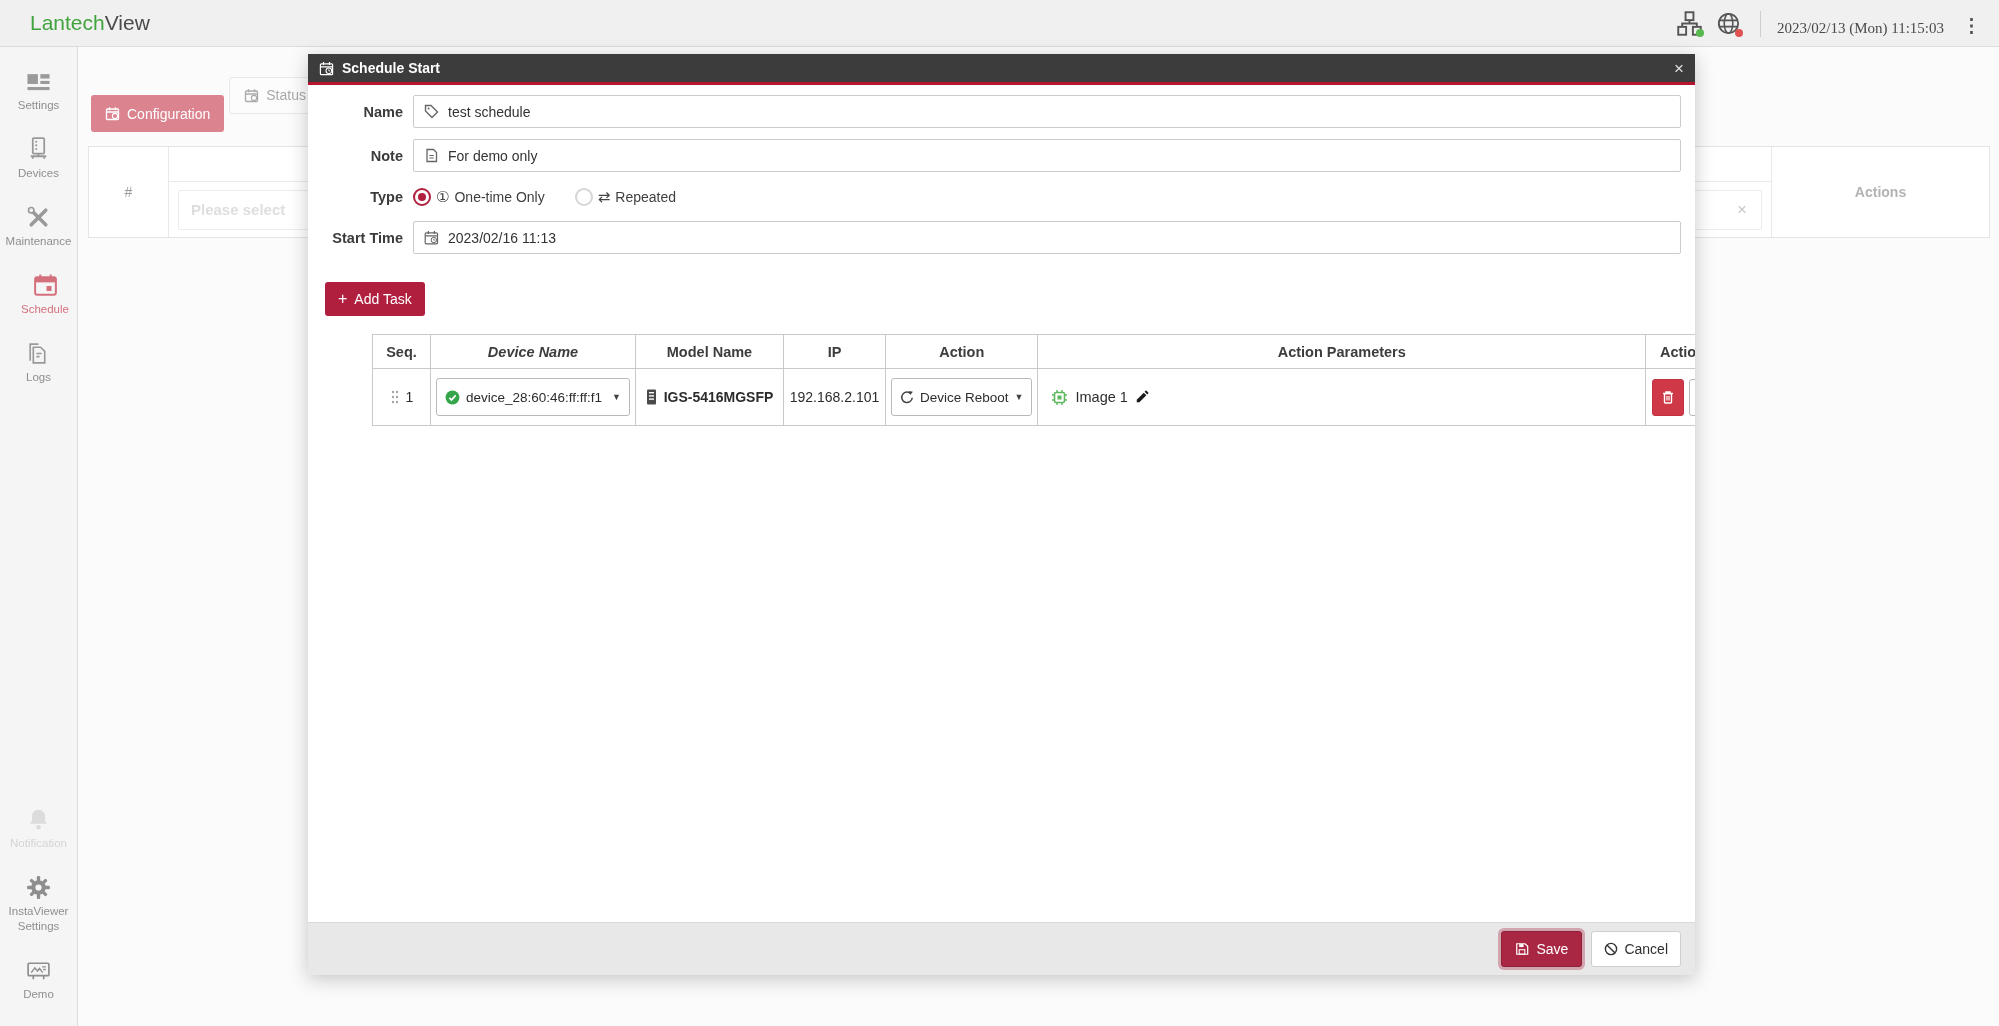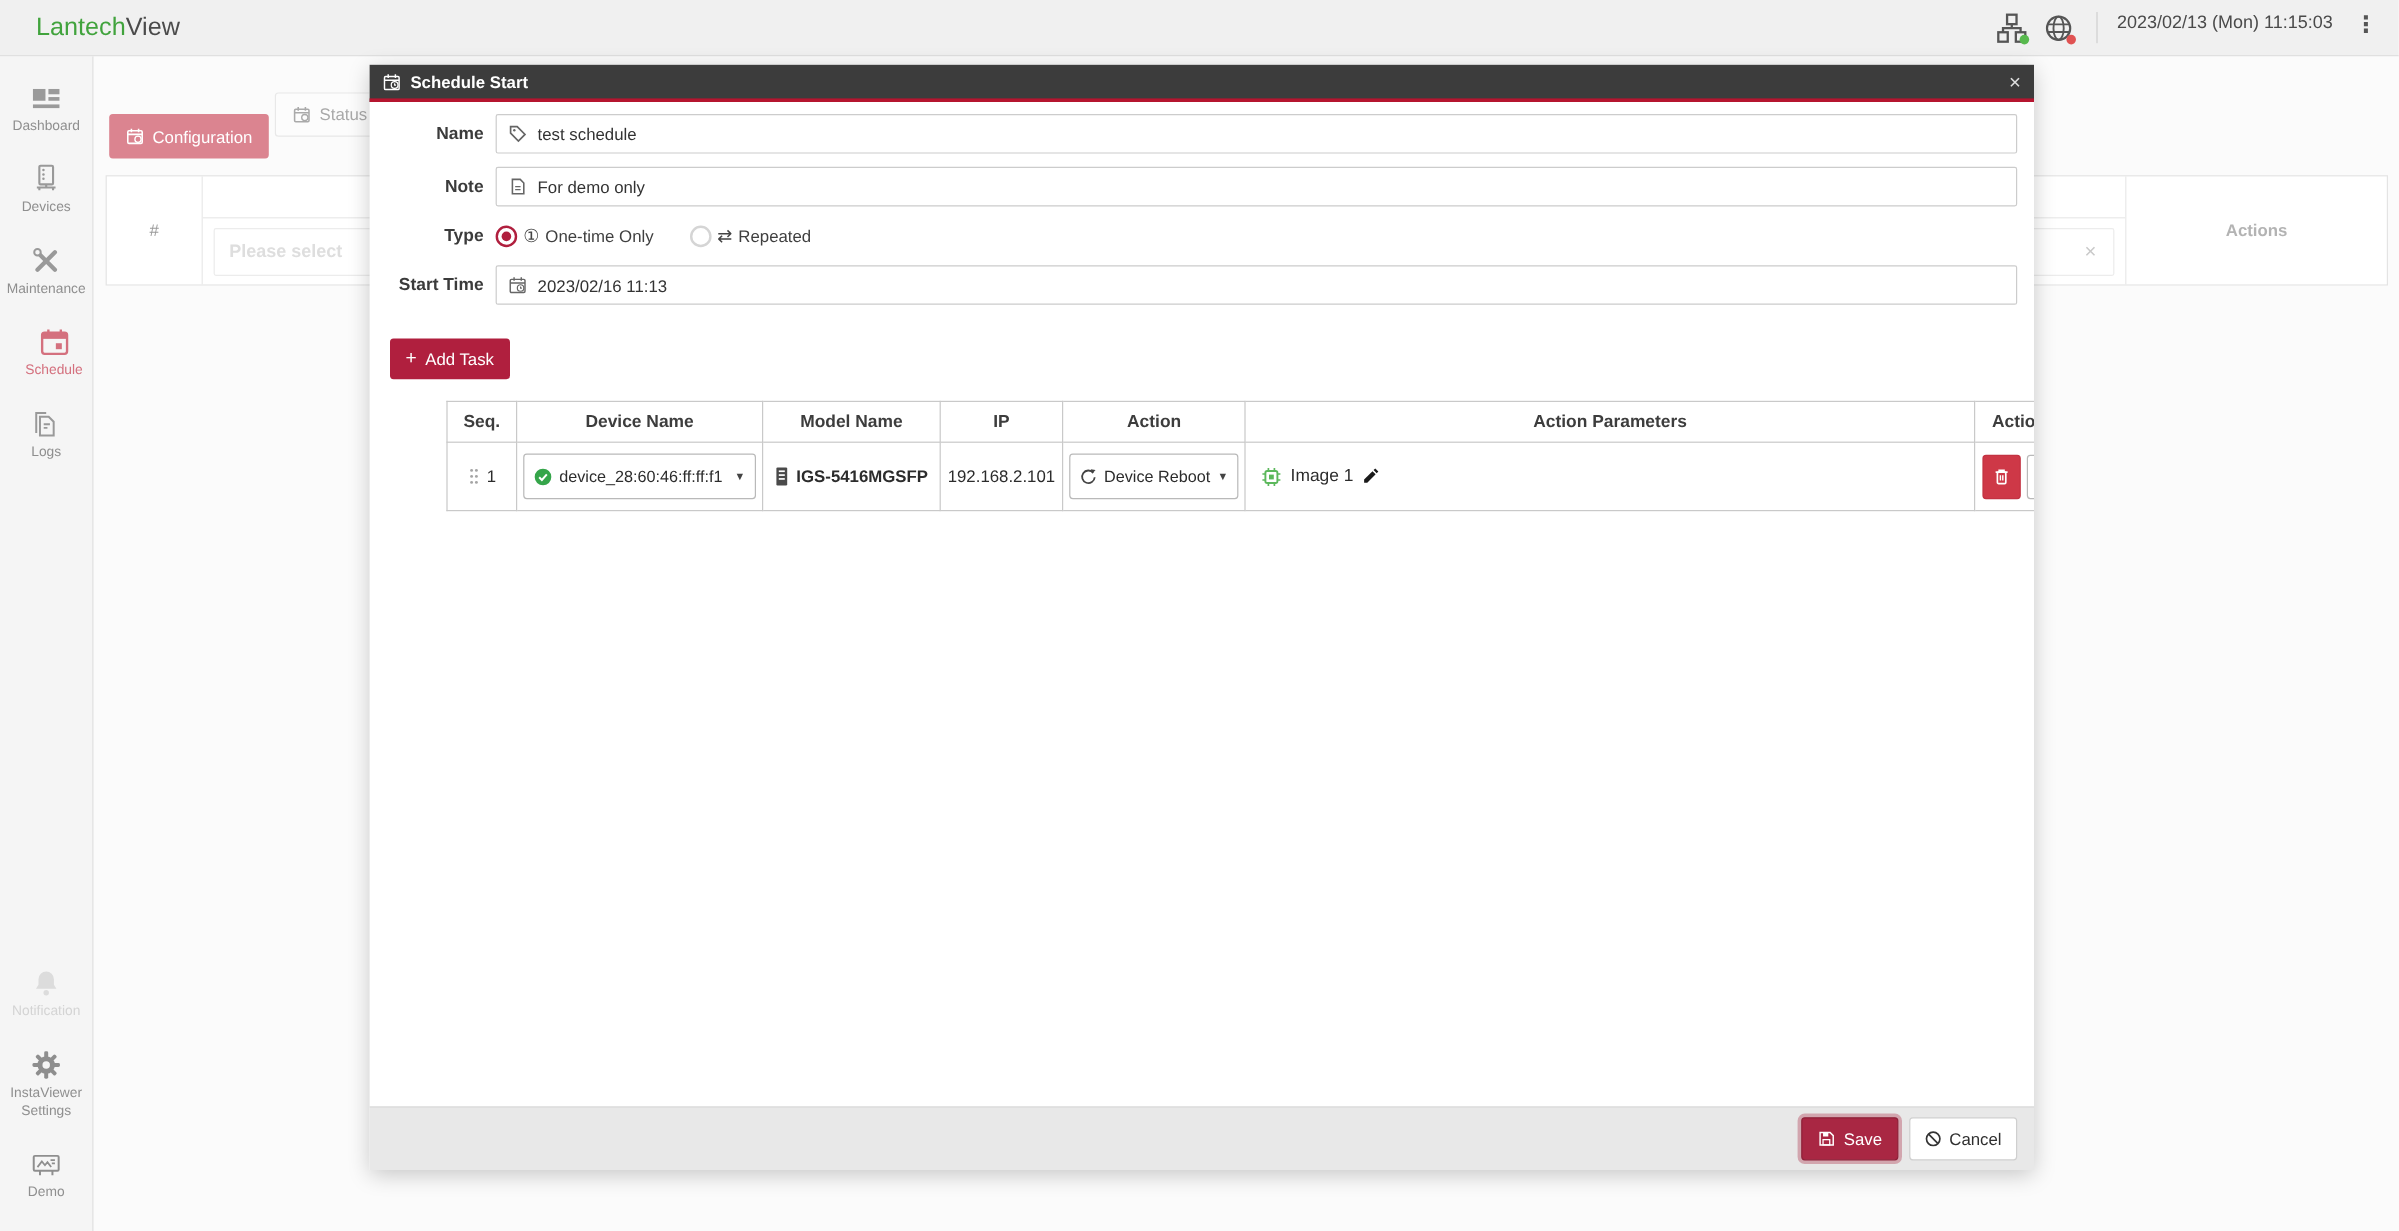--- a/index.html
+++ b/index.html
@@ -8,21 +8,21 @@
     font-family: "Liberation Sans", "DejaVu Sans", sans-serif;
     background: #fbfbfb; position: relative; overflow: hidden; color:#333;
   }
   
   .topbar { position:absolute; left:0; top:0; width:1999px; height:47px;
     background:#f0f0f0; border-bottom:1px solid #dcdcdc; display:flex; align-items:center;
     padding:0 18px 0 30px; }
   .brand { font-size:21px; }
   .brand .b1 { color:#41a33d; }
   .brand .b2 { color:#4b4b4b; }
-  .topbar-right { margin-left:auto; display:flex; align-items:flex-start; }
+  .topbar-right { margin-left:auto; display:flex; align-items:flex-end;font-family:Liberation Serif, serif; }
   .tb-icon { position:relative; width:27px; height:27px; margin-left:12px; cursor:pointer; }
   .tb-icon svg { width:100%; height:100%; }
   .status-dot { position:absolute; right:-1px; bottom:0; width:8px; height:8px; border-radius:50%; }
   .dot-green { background:#58b94e; }
   .dot-red { background:#e05252; }
   .tb-divider { width:1px; height:26px; background:#cfcfcf; margin:0 16px 0 18px; }
   .tb-time { font-size:15px; color:#4a4a4a; white-space:nowrap; }
   .kebab { font-size:19px; color:#555; margin-left:18px; cursor:pointer; font-weight:bold; }
   
   .sidebar { position:absolute; left:0; top:47px; bottom:0; width:78px; background:#f5f5f5;
@@ -83,21 +83,21 @@
   .ropt-icon { font-size:15px; color:#444; }
   .ropt-label { font-size:14px; color:#3f3f3f; }
   .add-task { margin:17px 0 18px 0; display:inline-flex; align-items:center; gap:7px; height:34px;
     padding:0 13px; background:#b01f3e; color:#fff; border:none; border-radius:3px; font-size:14px;
     cursor:pointer; font-family:"Liberation Sans","DejaVu Sans",sans-serif; }
   .add-plus { font-size:16px; }
   .task-table { width:100%; border-collapse:collapse;margin-left:47px; }
   .task-table th, .task-table td { border:1px solid #c9c9c9; }
   .task-table th { height:34px; font-size:14.5px; color:#3d3d3d; font-weight:bold; text-align:center; background:#fff; }
   .task-table td { height:57px; font-size:14px; color:#2c2c2c; vertical-align:middle; }
-  .c-seq { width:58px; } .c-device { width:205px; } .c-model { width:148px; }
+  .c-seq { width:58px; } .c-device { width:205px;font-style:italic; } .c-model { width:148px; }
   .c-ip { width:102px; } .c-action { width:152px; } .c-acts { width:82px; }
   .td-center { text-align:center; }
   .seq-cell { display:flex; align-items:center; justify-content:center; gap:6px; }
   .select-box { margin:0 5px; height:38px; border:1px solid #b9b9b9; border-radius:3px;
     display:flex; align-items:center; padding:0 8px; gap:6px; cursor:pointer; background:#fff; }
   .select-box .stext { font-size:13.5px; white-space:nowrap; }
   .caret { margin-left:auto; font-size:9px; color:#444; }
   .model-cell { display:flex; align-items:center; justify-content:center; gap:7px; font-weight:bold; }
   .param-cell { display:flex; align-items:center; gap:7px; padding-left:13px; }
   .param-text { font-size:14.5px; }
@@ -148,21 +148,21 @@
 </div>
 
 <div class="sidebar">
   <div class="side-item">
     <svg viewBox="0 0 22 22">
       <rect x="2" y="5" width="8.5" height="8" fill="#9a9a9a"></rect>
       <rect x="12.5" y="5" width="7.5" height="3.6" fill="#9a9a9a"></rect>
       <rect x="12.5" y="10.5" width="7.5" height="2.5" fill="#9a9a9a"></rect>
       <rect x="2" y="15.5" width="18" height="2.5" fill="#9a9a9a"></rect>
     </svg>
-    <span>Dashboard</span>
+    <span>Settings</span>
   </div>
   <div class="side-item">
     <svg viewBox="0 0 26 26">
       <rect x="7.5" y="2" width="11" height="15" rx="1" fill="none" stroke="#999" stroke-width="1.7"></rect>
       <circle cx="10.8" cy="5.5" r="1" fill="#999"></circle>
         <circle cx="10.8" cy="9" r="1" fill="#999"></circle>
         <circle cx="10.8" cy="12.5" r="1" fill="#999"></circle>
       <path d="M13 17 v2.5 M5.5 19.5 h15 M7.5 19.5 v2.3 M18.5 19.5 v2.3" fill="none" stroke="#999" stroke-width="1.7"></path>
     </svg>
     <span>Devices</span>

